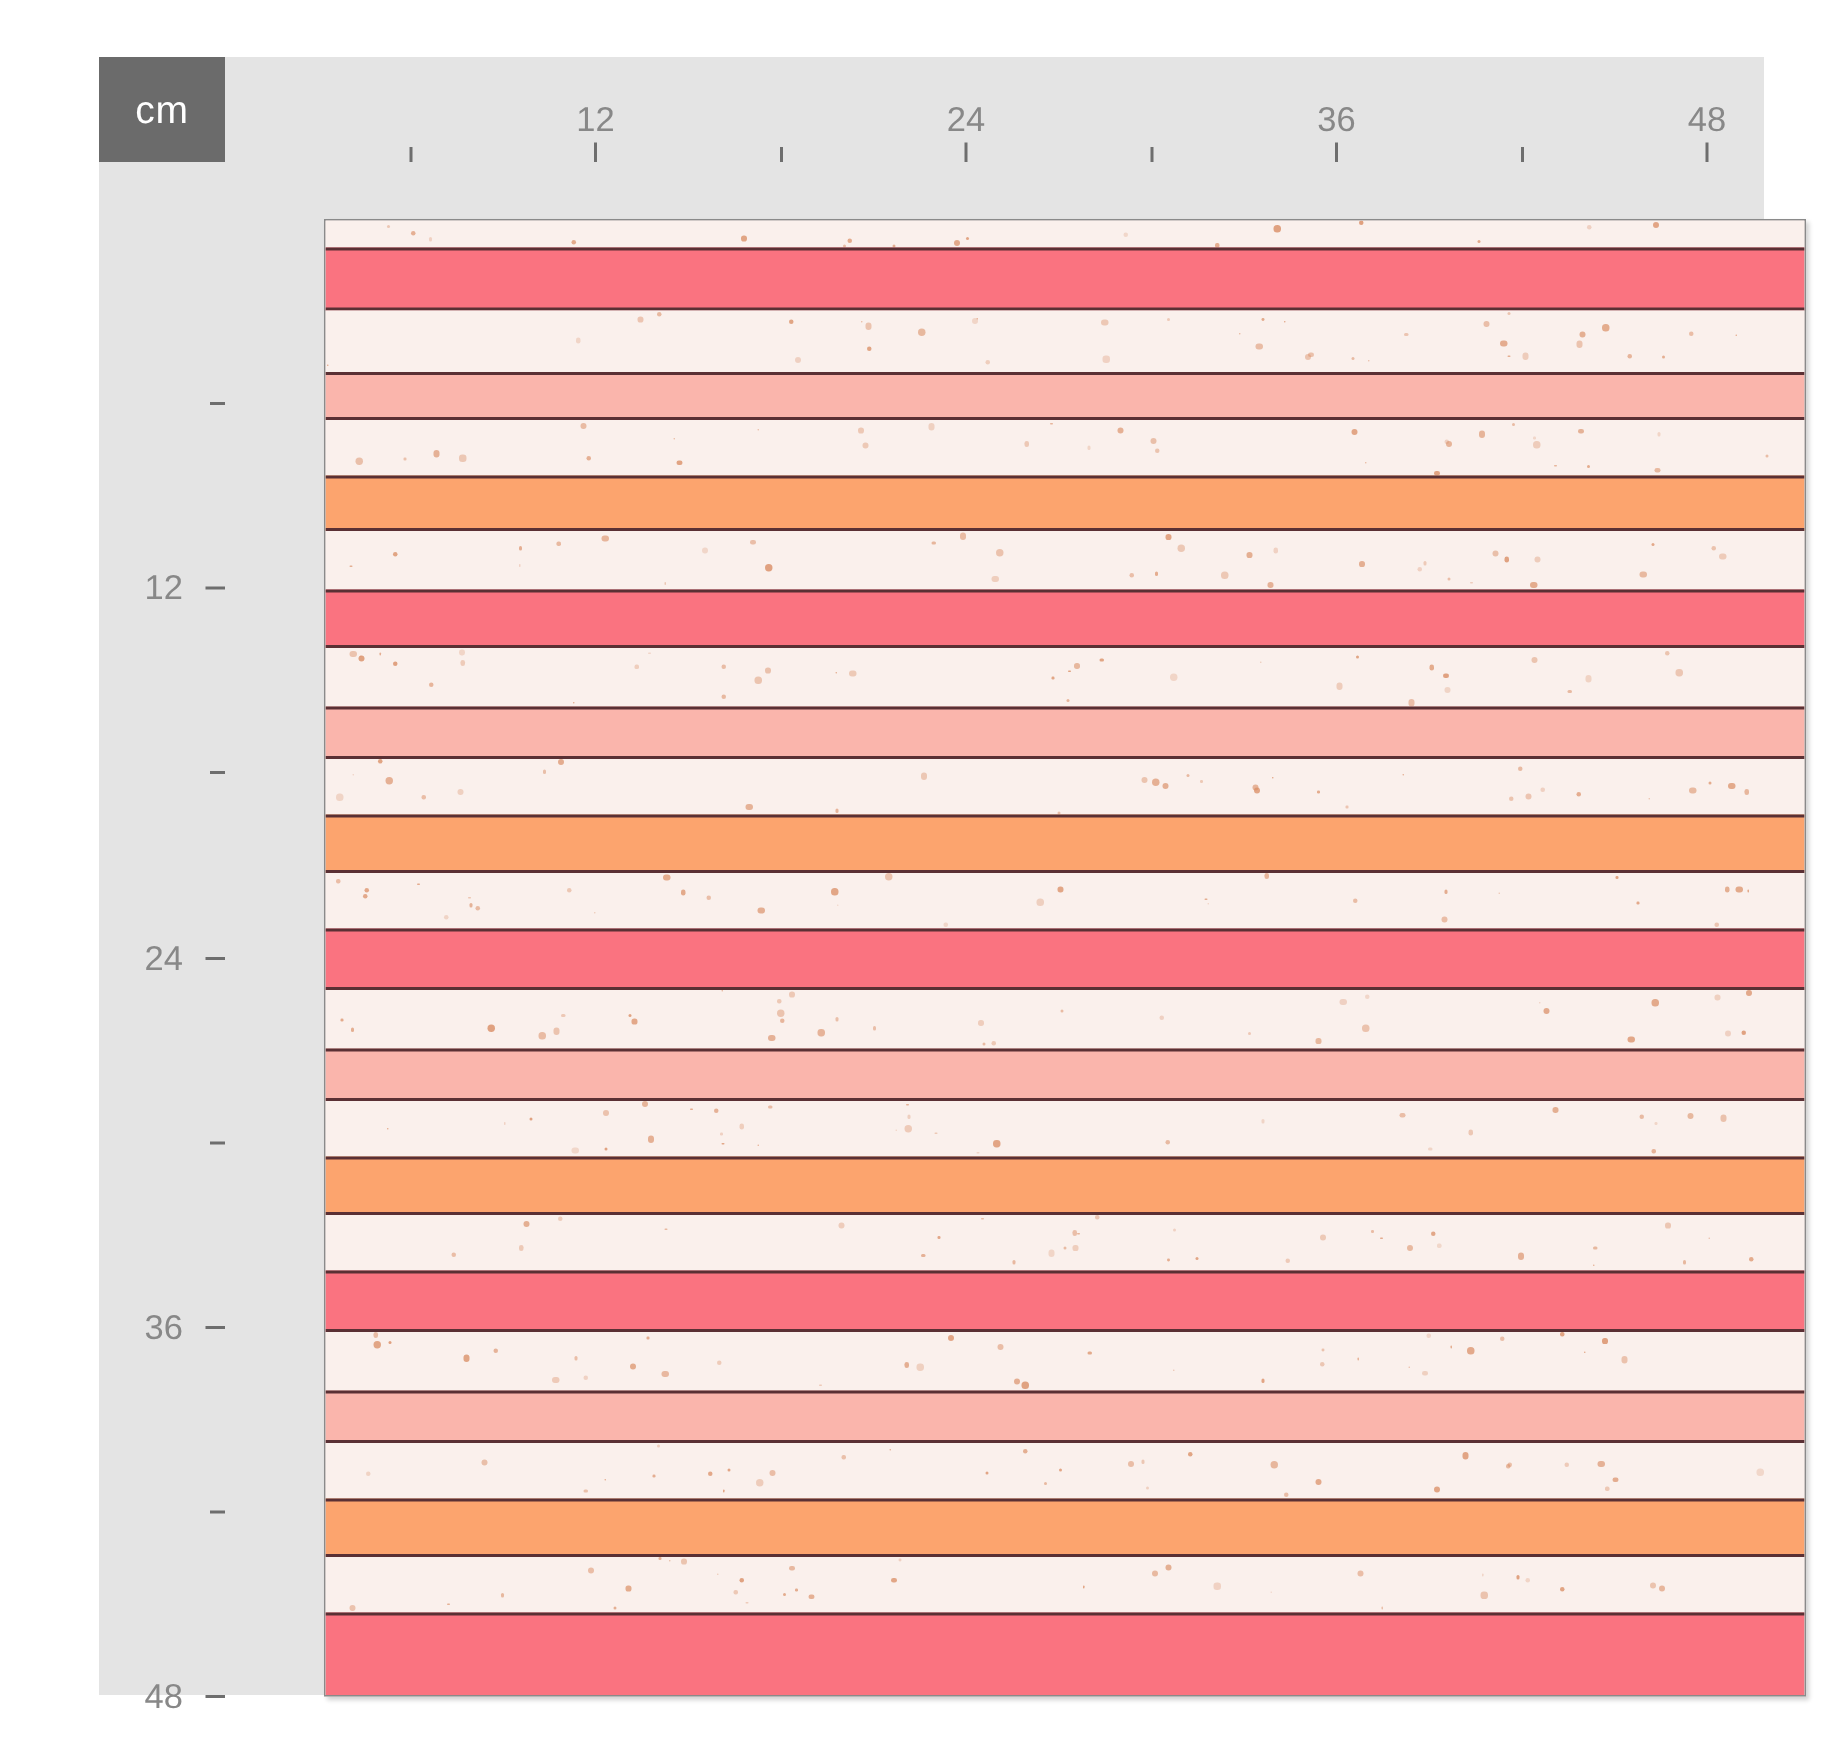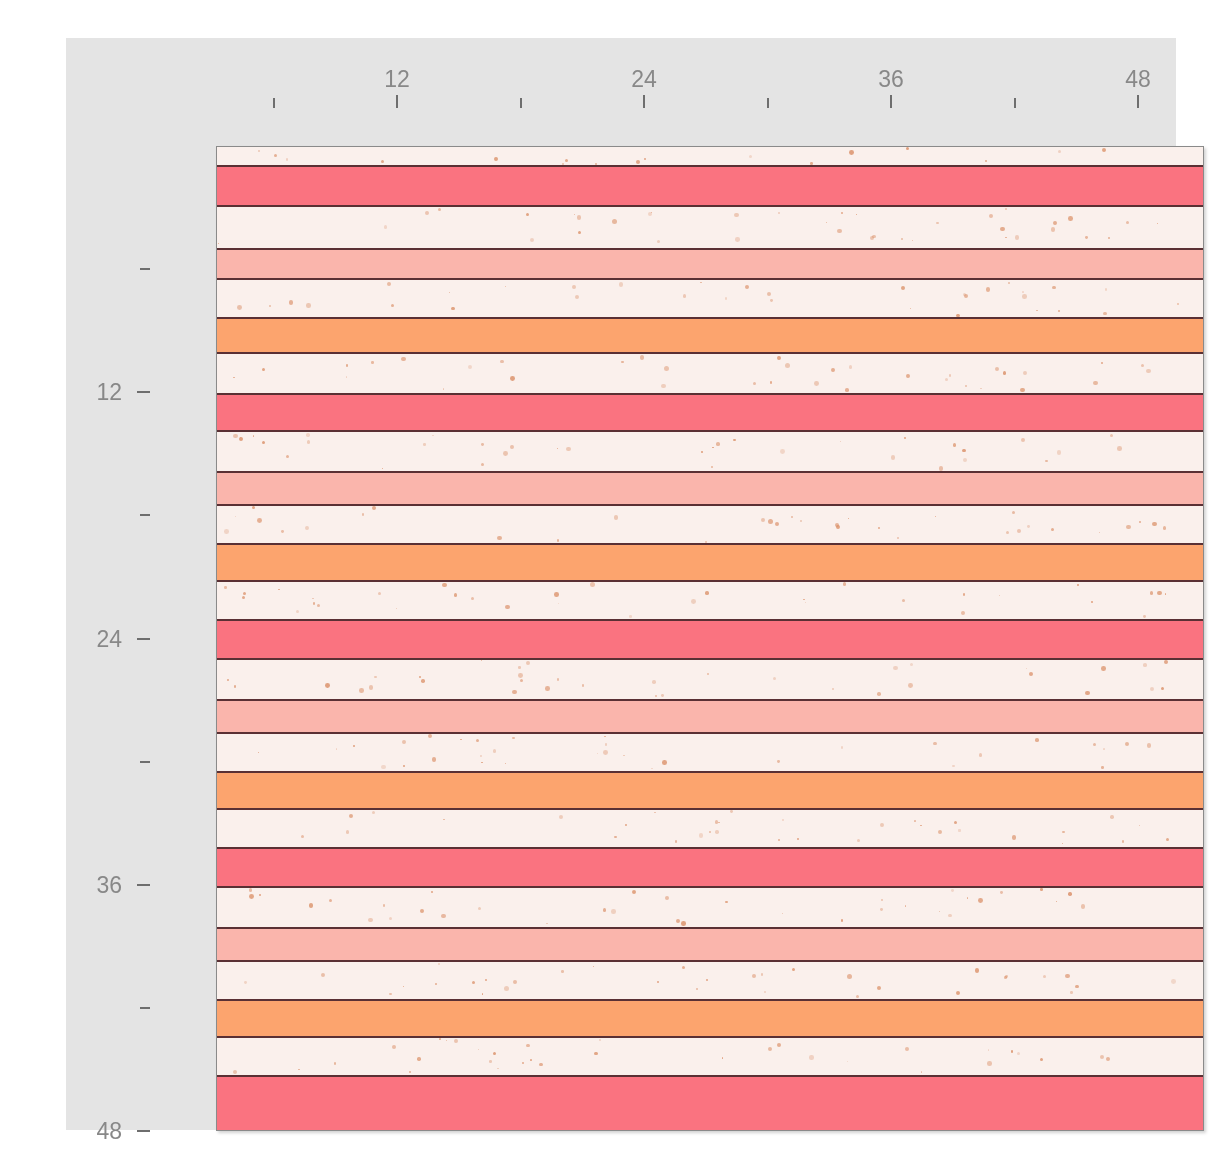--- a/index.html
+++ b/index.html
@@ -86,20 +86,23 @@
     border-radius:50%;
     background:#d98c63;
     opacity:.55;
   }
 </style>
 </head>
 <body>
 
 <div id="panel">
 
+  <div id="cmbox">
+    <span>cm</span>
+  </div>
 
   <div id="xaxis">
       <div class="xtick" style="left: 122.5px; height: 10px;"></div>
       <div class="xtick" style="left: 369.5px; height: 10px;"></div>
       <div class="xtick" style="left: 616.5px; height: 10px;"></div>
       <div class="xtick" style="left: 863.5px; height: 10px;"></div>
       <div class="xtick" style="left: 246px;"></div>
       <div class="xlabel" style="left: 247px;">12</div>
       <div class="xtick" style="left: 493px;"></div>
       <div class="xlabel" style="left: 494px;">24</div>

